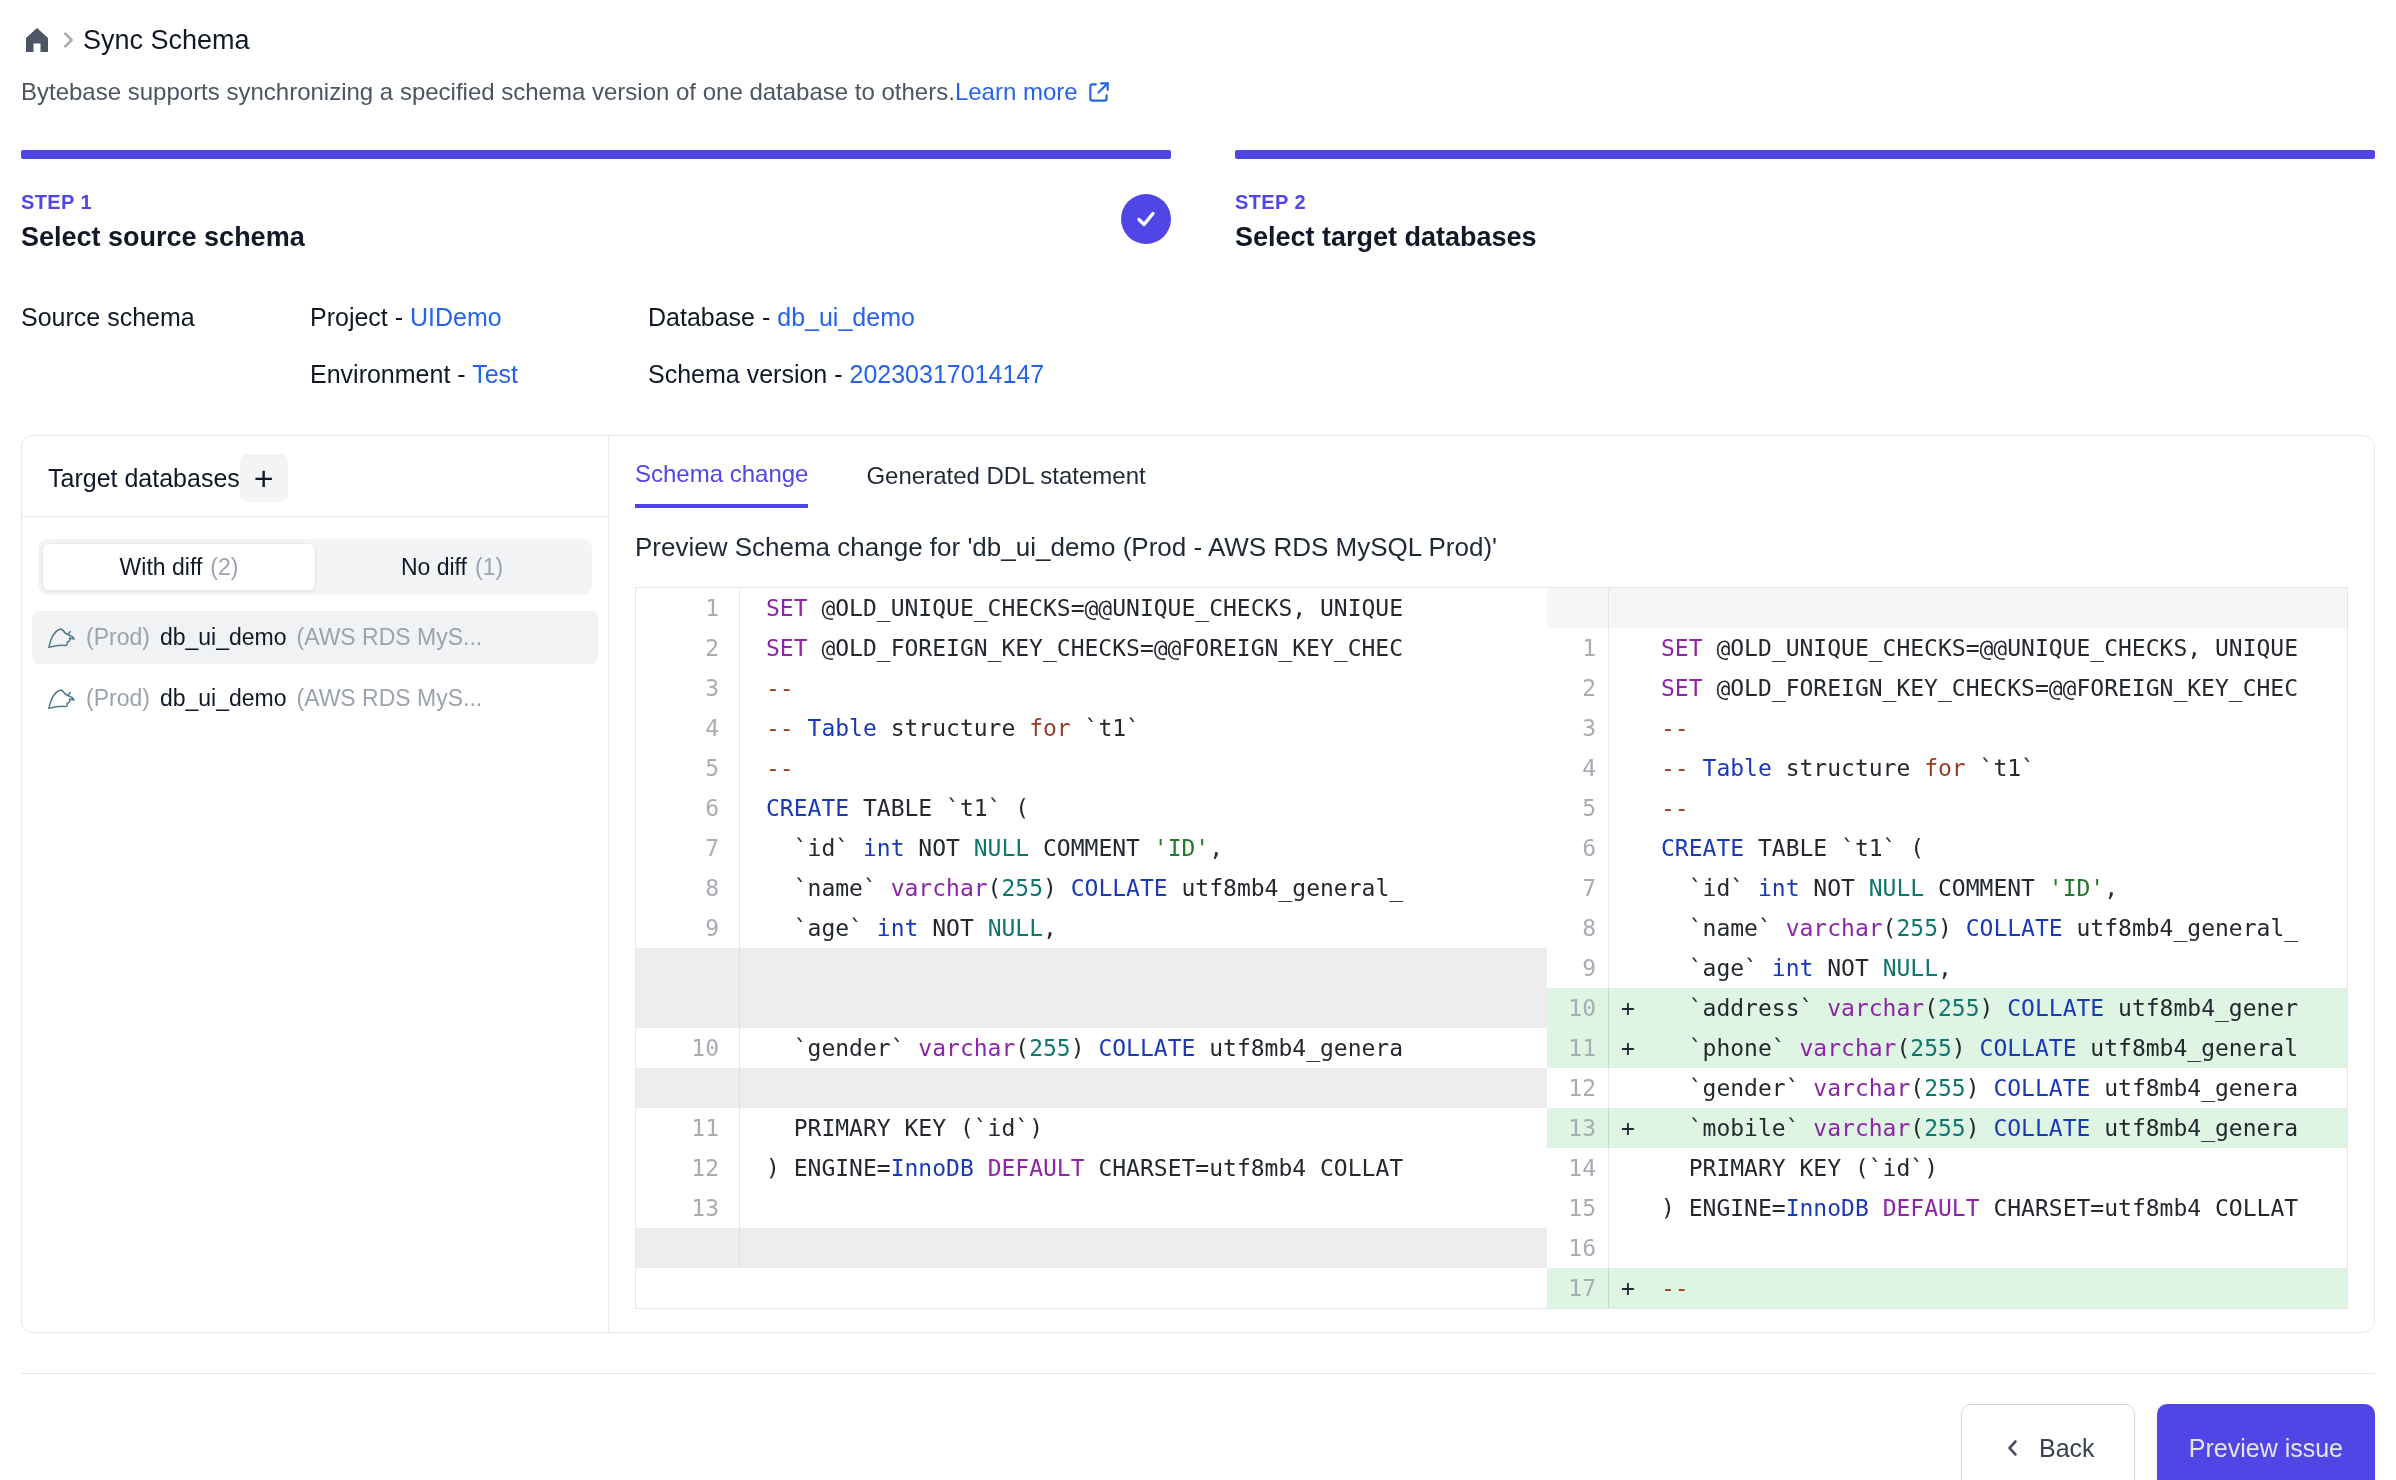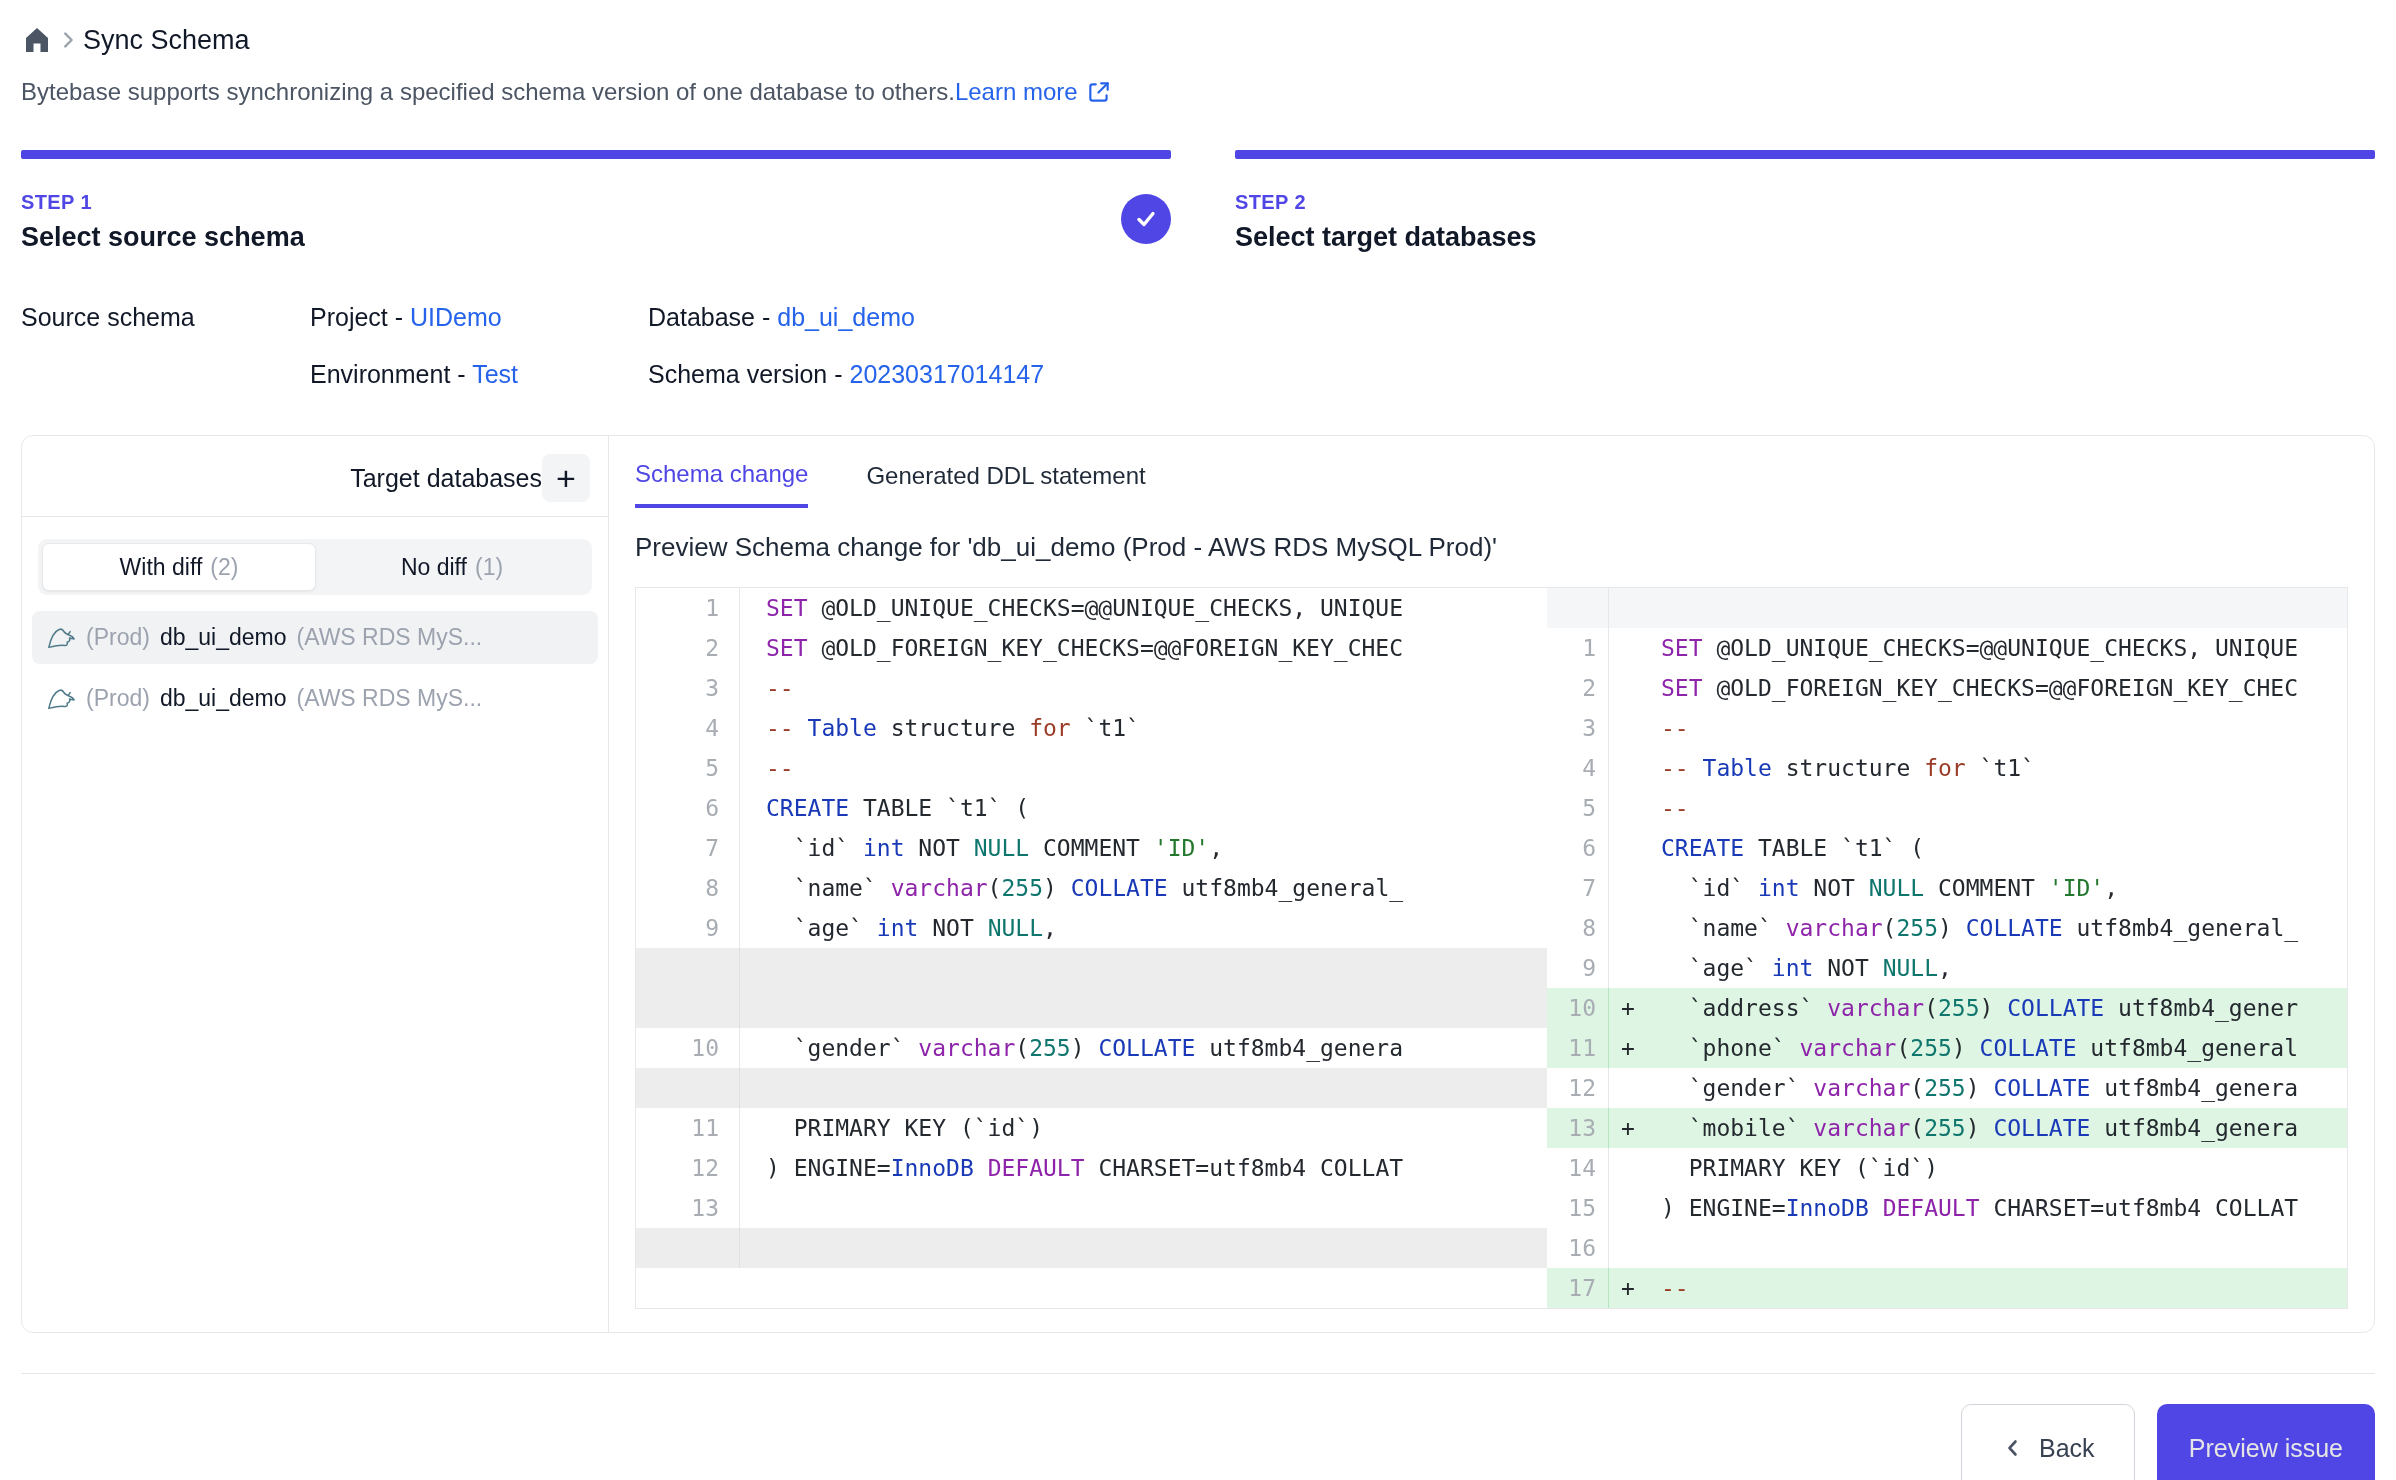--- a/index.html
+++ b/index.html
@@ -34,21 +34,21 @@
   
   .source { margin-top: 50px; display: grid; grid-template-columns: 289px 338px auto; row-gap: 28px; font-size: 25px; }
   .source .field { white-space: nowrap; }
   .source .field a { color: #2563eb; text-decoration: none; cursor: pointer; }
 
   
   .panel { margin-top: 46px; height: 898px; border: 1px solid #e5e7eb; border-radius: 12px; display: flex; overflow: hidden; background:#fff; }
 
   
   .target { width: 587px; flex: none; border-right: 1px solid #e5e7eb; display: flex; flex-direction: column; }
-  .target-head { padding: 18px 18px 14px 26px; display: flex; align-items: center; justify-content: flex-end; border-bottom: 1px solid #e5e7eb; }
+  .target-head { padding: 18px 18px 14px 26px; display: flex; align-items: center; justify-content: flex-start; border-bottom: 1px solid #e5e7eb; }
   .target-title { font-size: 25px; font-weight: 500; color: #111827; }
   .add-btn { width: 48px; height: 48px; border: none; border-radius: 8px; background: #f3f4f6; color: #111827;
     font-size: 34px; font-weight: 300; line-height: 1; cursor: pointer; display:flex; align-items:center; justify-content:center; }
   .seg { margin: 22px 16px 0 16px; background: #f3f4f6; border-radius: 9px; padding: 4px; display: flex; }
   .seg-item { flex: 1; height: 48px; display: flex; align-items: center; justify-content: center; gap: 8px;
     font-size: 23px; font-weight: 500; color: #111827; border-radius: 7px; cursor: pointer; background: transparent; border: none; }
   .seg-item .cnt { color: #9ca3af; font-weight: 400; }
   .seg-item.active { background: #ffffff; border: 1px solid #e7e8ea; box-shadow: 0 1px 2px rgba(0,0,0,.06); }
   .db-list { padding: 16px 10px; display: flex; flex-direction: column; gap: 8px; }
   .db-item { display: flex; align-items: center; gap: 10px; padding: 13px 14px; border-radius: 8px; cursor: pointer;

